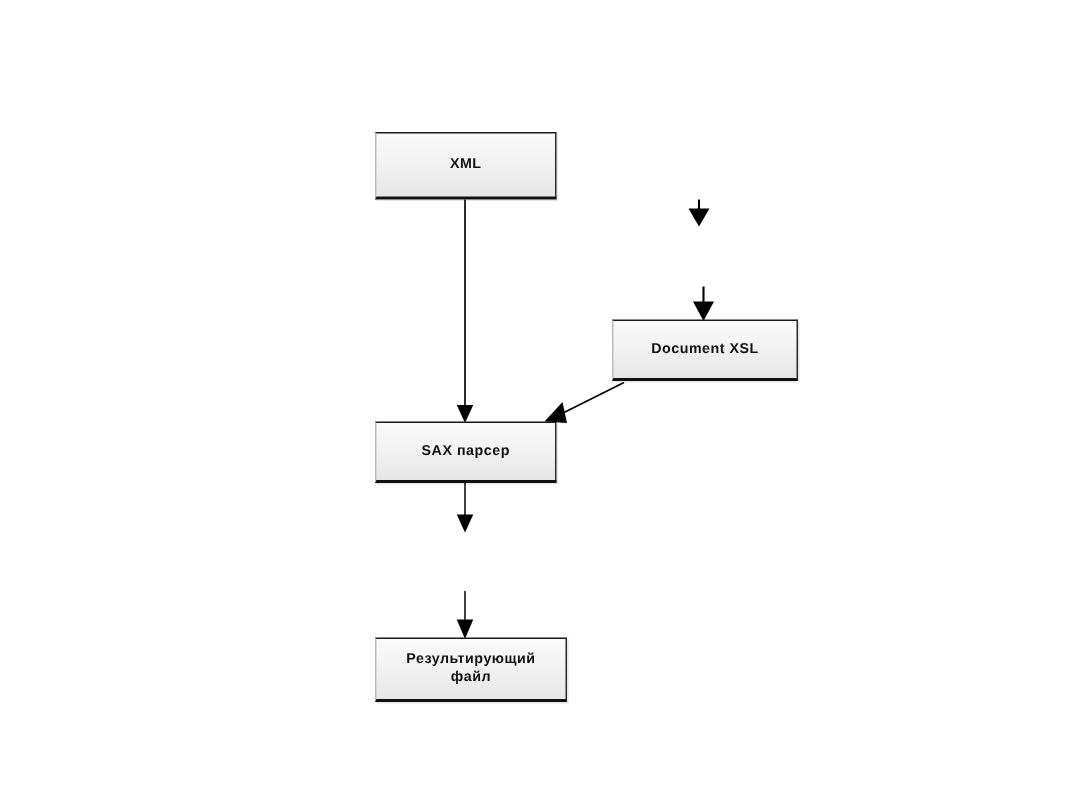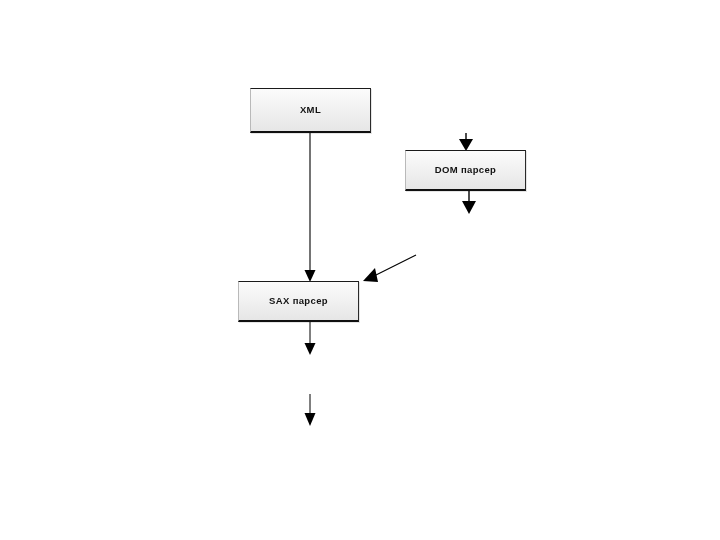--- a/index.html
+++ b/index.html
@@ -85,24 +85,28 @@
       <line x1="310" y1="394" x2="310" y2="415" stroke="#000000" stroke-width="1.0"></line>
       <polygon points="304.5,413 315.5,413 310,426" fill="#000000"></polygon>
     </g>
   </svg>
 
   <div class="node" style="left: 250px; top: 88px; width: 121px; height: 45px;">
     <span class="label">XML</span>
   </div>
 
 
-  <div class="node" style="left: 405px; top: 150px; width: 121px; height: 41px;">
-    <span class="label">DOM парсер</span>
+
+  <div class="node" style="left: 408px; top: 213px; width: 124px; height: 41px;">
+    <span class="label">Document XSL</span>
   </div>
 
-
-  <div class="node" style="left: 238px; top: 281px; width: 121px; height: 41px;">
+  <div class="node" style="left: 250px; top: 281px; width: 121px; height: 41px;">
     <span class="label">SAX парсер</span>
   </div>
 
 
+  <div class="node" style="left: 250px; top: 425px; width: 128px; height: 43px;">
+    <span class="label">Результирующий
+файл</span>
+  </div>
 
 </div>
 
 </body></html>

